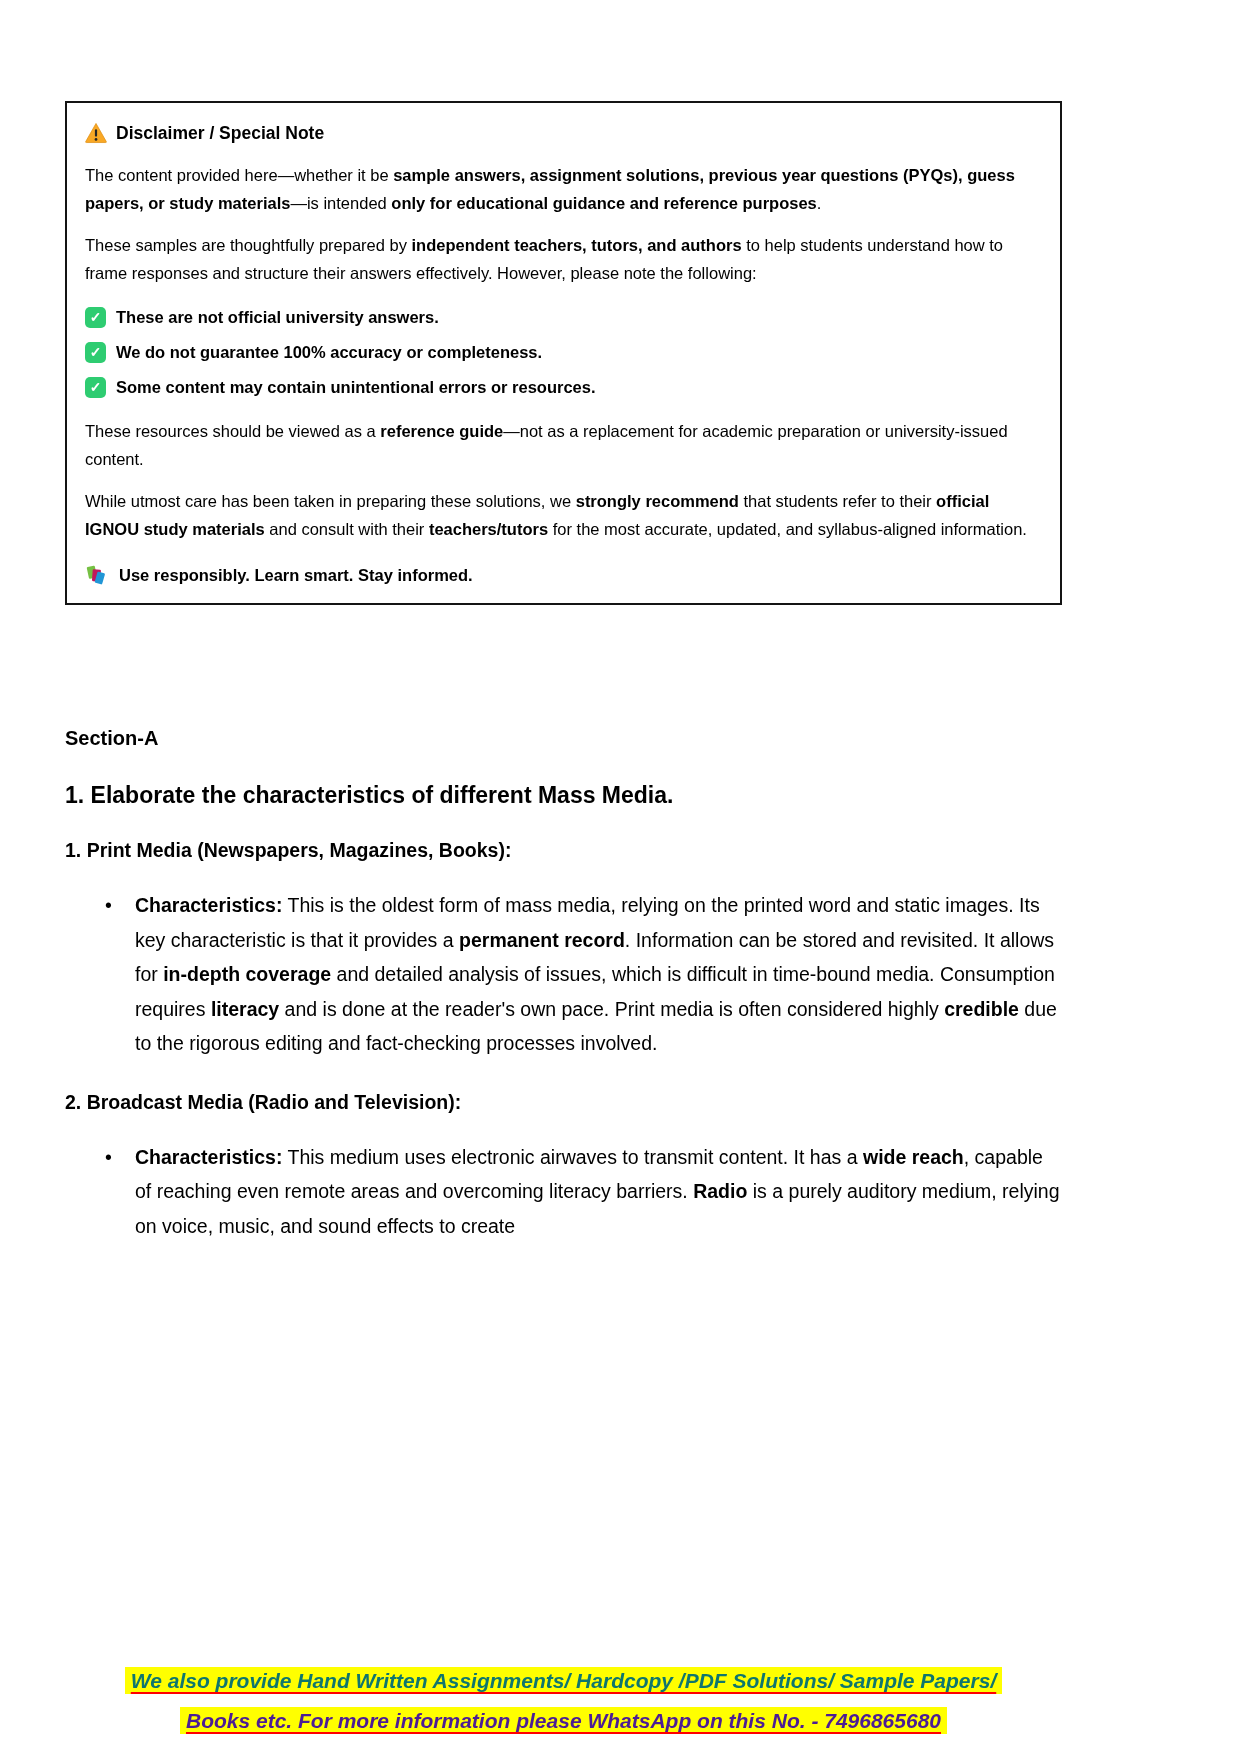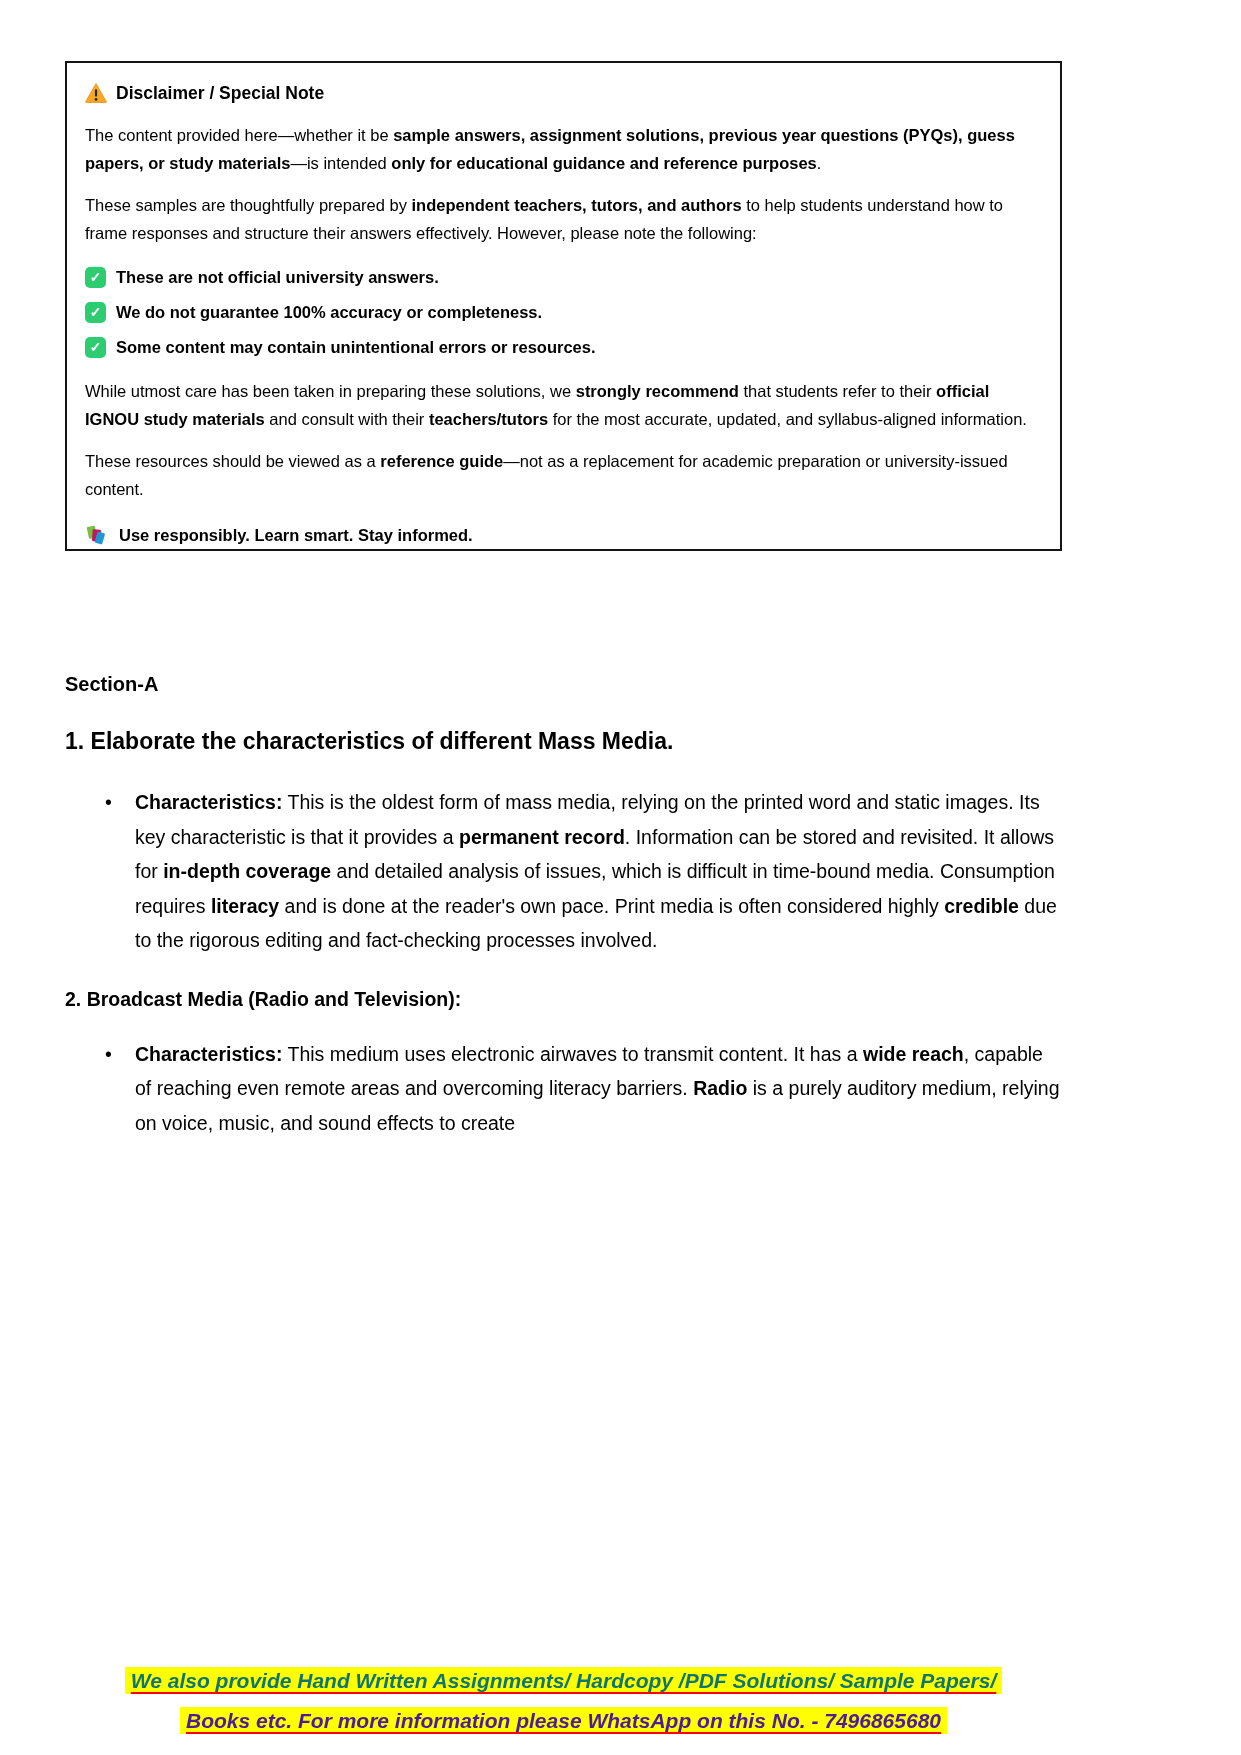--- a/index.html
+++ b/index.html
@@ -16,23 +16,23 @@
     background: #fff;
     overflow: hidden;
   }
   .column {
     width: 997px;
     margin-left: 65px;
   }
 
   
   .disclaimer-box {
-    margin-top: 61px;
+    margin-top: 101px;
     border: 2px solid #141414;
-    padding: 12px 20px 0 18px;
+    padding: 12px 20px 14px 18px;
     font-size: 16.5px;
     line-height: 28px;
   }
   .disc-title-row {
     display: flex;
     align-items: center;
     gap: 9px;
     margin: 4px 0 10px 0;
   }
   .disc-title { font-weight: bold; font-size: 17.5px; }
@@ -156,23 +156,23 @@
         <div class="check-item">
           <span class="check-icon check-bg" style="background: rgb(46, 204, 113);">✓</span>
           <span>We do not guarantee 100% accuracy or completeness.</span>
         </div>
         <div class="check-item">
           <span class="check-icon check-bg" style="background: rgb(46, 204, 113);">✓</span>
           <span>Some content may contain unintentional errors or resources.</span>
         </div>
       </div>
 
+      <p><span>These resources should be viewed as a </span><b>reference guide</b><span>—not as a replacement for academic preparation or university-issued content.</span></p>
+
       <p><span>While utmost care has been taken in preparing these solutions, we </span><b>strongly recommend</b><span> that students refer to their </span><b>official IGNOU study materials</b><span> and consult with their </span><b>teachers/tutors</b><span> for the most accurate, updated, and syllabus-aligned information.</span></p>
-
-      <p><span>These resources should be viewed as a </span><b>reference guide</b><span>—not as a replacement for academic preparation or university-issued content.</span></p>
 
       <div class="disc-footer">
         <span class="books-icon">
           <svg viewBox="0 0 24 24" width="22" height="22" aria-hidden="true">
             <rect x="3" y="2.5" width="9" height="13" rx="1.2" fill="#76C043" transform="rotate(-12 7.5 9)"></rect>
             <rect x="8" y="6" width="9" height="13" rx="1.2" fill="#C2185B" transform="rotate(4 12.5 12.5)"></rect>
             <rect x="12" y="9" width="8.5" height="12.5" rx="1.2" fill="#2196D6" transform="rotate(16 16 15)"></rect>
           </svg>
         </span>
         <span>Use responsibly. Learn smart. Stay informed.</span>
@@ -180,20 +180,21 @@
 
     </div>
 
     <div class="content">
 
       <div class="section-heading">Section-A</div>
 
       <div class="question-heading">1. Elaborate the characteristics of different Mass Media.</div>
 
 
+      <div class="sub-heading">1. Print Media (Newspapers, Magazines, Books):</div>
 
       <ul class="bullets">
         <li>
           <span class="bullet-dot">•</span>
           <span><b>Characteristics:</b><span> This is the oldest form of mass media, relying on the printed word and static images. Its key characteristic is that it provides a </span><b>permanent record</b><span>. Information can be stored and revisited. It allows for </span><b>in-depth coverage</b><span> and detailed analysis of issues, which is difficult in time-bound media. Consumption requires </span><b>literacy</b><span> and is done at the reader's own pace. Print media is often considered highly </span><b>credible</b><span> due to the rigorous editing and fact-checking processes involved.</span></span>
         </li>
       </ul>
 
       <div class="sub-heading">2. Broadcast Media (Radio and Television):</div>
 

